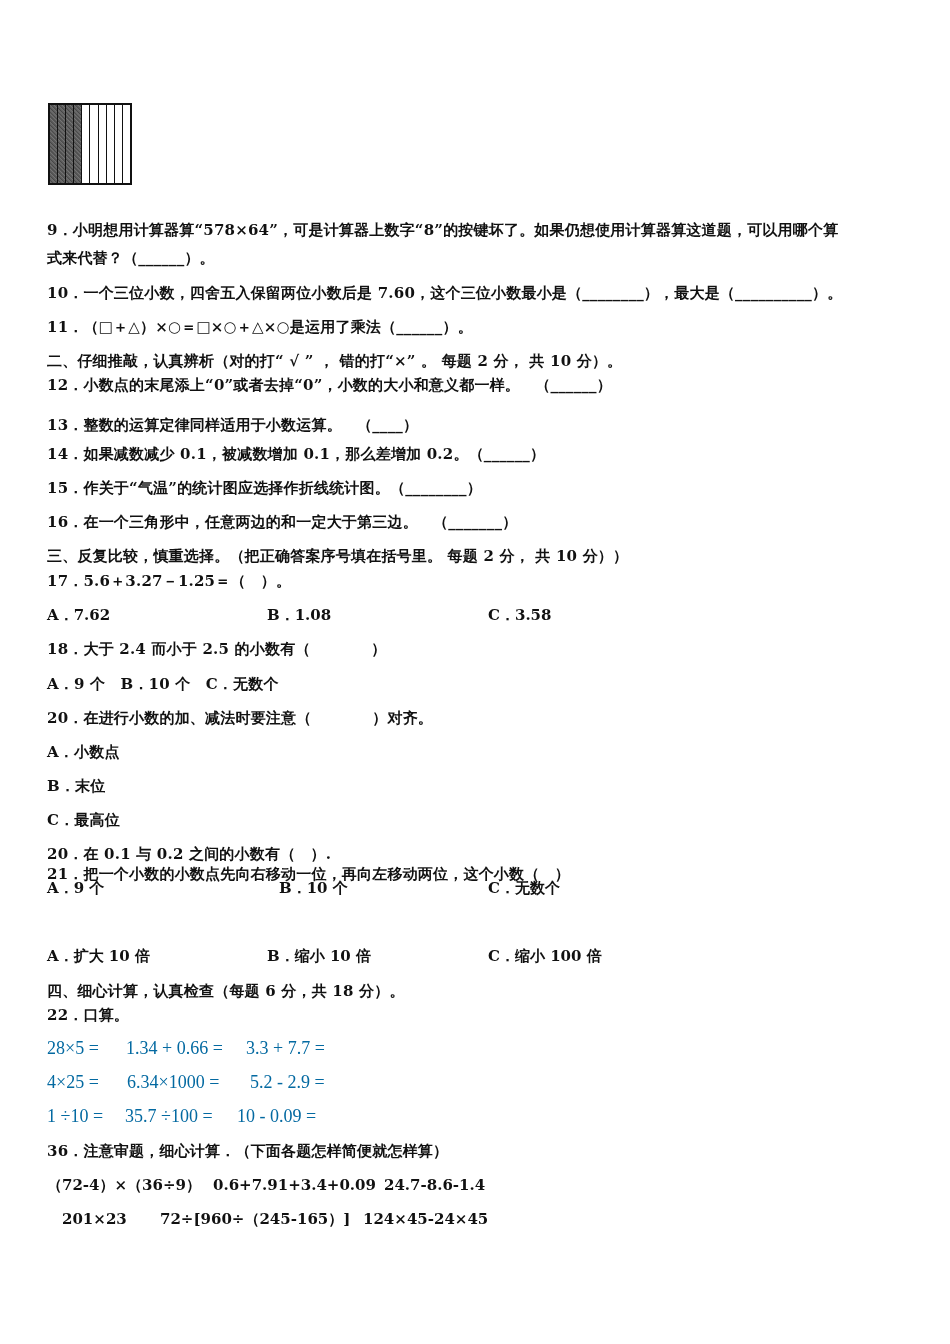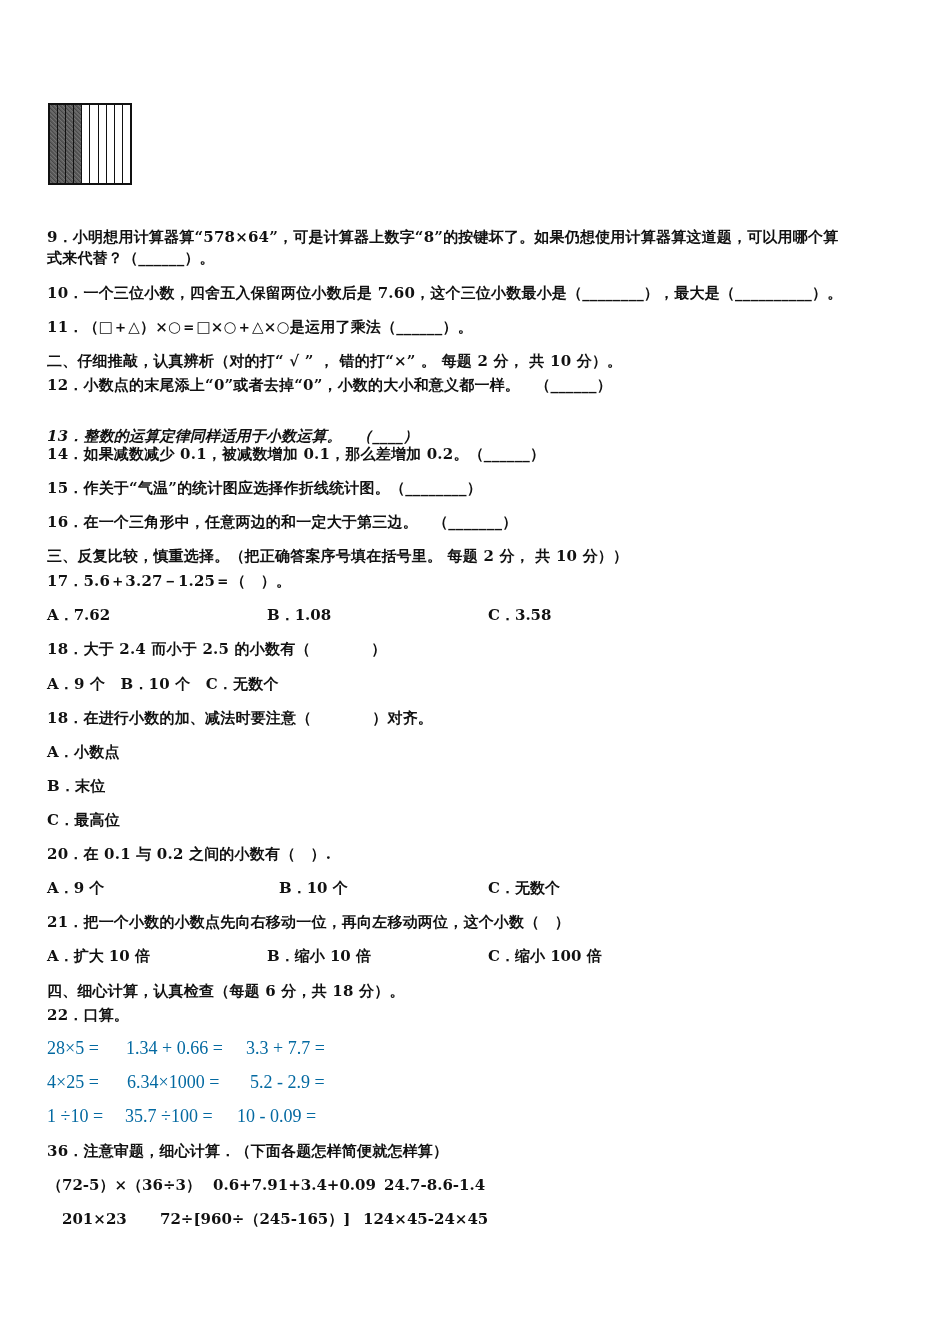--- a/index.html
+++ b/index.html
@@ -75,54 +75,54 @@
   <div class="col shaded"></div>
   <div class="col shaded"></div>
   <div class="col"></div>
   <div class="col"></div>
   <div class="col"></div>
   <div class="col"></div>
   <div class="col"></div>
   <div class="col"></div>
 </div>
 
-<div class="line bold" style="top:227px;">9．小明想用计算器算“578×64”，可是计算器上数字“8”的按键坏了。如果仍想使用计算器算这道题，可以用哪个算</div>
+<div class="line bold" style="top:220px;">9．小明想用计算器算“578×64”，可是计算器上数字“8”的按键坏了。如果仍想使用计算器算这道题，可以用哪个算</div>
 <div class="line bold" style="top:248px;">式来代替？（______）。</div>
 
 <div class="line bold" style="top:283px;">10．一个三位小数，四舍五入保留两位小数后是 7.60，这个三位小数最小是（________），最大是（__________）。</div>
 
 <div class="line bold" style="top:317px;">11．（□＋△）×○＝□×○＋△×○是运用了乘法（______）。</div>
 
 <div class="line bold" style="top:351px;">二、仔细推敲，认真辨析（对的打“ √ ” ， 错的打“×” 。 每题 2 分， 共 10 分）。</div>
 <div class="line bold" style="top:375px;">12．小数点的末尾添上“0”或者去掉“0”，小数的大小和意义都一样。　（______）</div>
-<div class="line bold" style="top:426px;font-style:italic;">13．整数的运算定律同样适用于小数运算。　（____）</div>
+<div class="line bold" style="top:415px;">13．整数的运算定律同样适用于小数运算。　（____）</div>
 <div class="line bold" style="top:444px;">14．如果减数减少 0.1，被减数增加 0.1，那么差增加 0.2。（______）</div>
 <div class="line bold" style="top:478px;">15．作关于“气温”的统计图应选择作折线统计图。（________）</div>
 <div class="line bold" style="top:512px;text-align:right;">16．在一个三角形中，任意两边的和一定大于第三边。　（_______）</div>
 
 <div class="line bold" style="top:546px;">三、反复比较，慎重选择。（把正确答案序号填在括号里。 每题 2 分， 共 10 分））</div>
 <div class="line bold" style="top:571px;">17．5.6＋3.27－1.25＝（　）。</div>
 <div class="opt" style="left:47px; top:605px;">A．7.62</div>
 <div class="opt" style="left:267px; top:605px;text-align:center;">B．1.08</div>
 <div class="opt" style="left:488px; top:605px;">C．3.58</div>
 
 <div class="line bold" style="top:639px;">18．大于 2.4 而小于 2.5 的小数有（　　　　）</div>
 <div class="line bold" style="top:674px;">A．9 个　B．10 个　C．无数个</div>
 
-<div class="line bold" style="top:708px;">18．在进行小数的加、减法时要注意（　　　　）对齐。</div>
+<div class="line bold" style="top:708px;">20．在进行小数的加、减法时要注意（　　　　）对齐。</div>
 <div class="line bold" style="top:742px;">A．小数点</div>
 <div class="line bold" style="top:776px;">B．末位</div>
 <div class="line bold" style="top:810px;">C．最高位</div>
 
 <div class="line bold" style="top:844px;">20．在 0.1 与 0.2 之间的小数有（　）.</div>
 <div class="opt" style="left:47px; top:878px;">A．9 个</div>
 <div class="opt" style="left:267px; top:878px;margin-left:12px;">B．10 个</div>
 <div class="opt" style="left:488px; top:878px;">C．无数个</div>
 
-<div class="line bold" style="top:912px;">21．把一个小数的小数点先向右移动一位，再向左移动两位，这个小数（　）</div>
+<div class="line bold" style="top:864px;">21．把一个小数的小数点先向右移动一位，再向左移动两位，这个小数（　）</div>
 <div class="opt" style="left:47px; top:946px;">A．扩大 10 倍</div>
 <div class="opt" style="left:267px; top:946px;">B．缩小 10 倍</div>
 <div class="opt" style="left:488px; top:946px;">C．缩小 100 倍</div>
 
 <div class="line bold" style="top:981px;">四、细心计算，认真检查（每题 6 分，共 18 分）。</div>
 <div class="line bold" style="top:1005px;">22．口算。</div>
 
 <div class="calc" style="left:47px; top:1037px;">28×5 =</div>
 <div class="calc" style="left:126px; top:1037px;">1.34 + 0.66 =</div>
 <div class="calc" style="left:246px; top:1037px;">3.3 + 7.7 =</div>
@@ -130,19 +130,19 @@
 <div class="calc" style="left:47px; top:1071px;">4×25 =</div>
 <div class="calc" style="left:127px; top:1071px;">6.34×1000 =</div>
 <div class="calc" style="left:250px; top:1071px;">5.2 -  2.9 =</div>
 
 <div class="calc" style="left:47px; top:1105px;">1 ÷10 =</div>
 <div class="calc" style="left:125px; top:1105px;">35.7 ÷100 =</div>
 <div class="calc" style="left:237px; top:1105px;">10 -  0.09 =</div>
 
 <div class="line bold" style="top:1141px;">36．注意审题，细心计算．（下面各题怎样简便就怎样算）</div>
 
-<div class="expr" style="left:47px; top:1175px;">（72-5）×（36÷3）</div>
+<div class="expr" style="left:47px; top:1175px;">（72-4）×（36÷9）</div>
 <div class="expr" style="left:213px; top:1175px;">0.6+7.91+3.4+0.09</div>
 <div class="expr" style="left:384px; top:1175px;">24.7-8.6-1.4</div>
 
 <div class="expr" style="left:62px; top:1209px;">201×23</div>
 <div class="expr" style="left:160px; top:1209px;">72÷[960÷（245-165）]</div>
 <div class="expr" style="left:363px; top:1209px;">124×45-24×45</div>
 
 </body></html>

